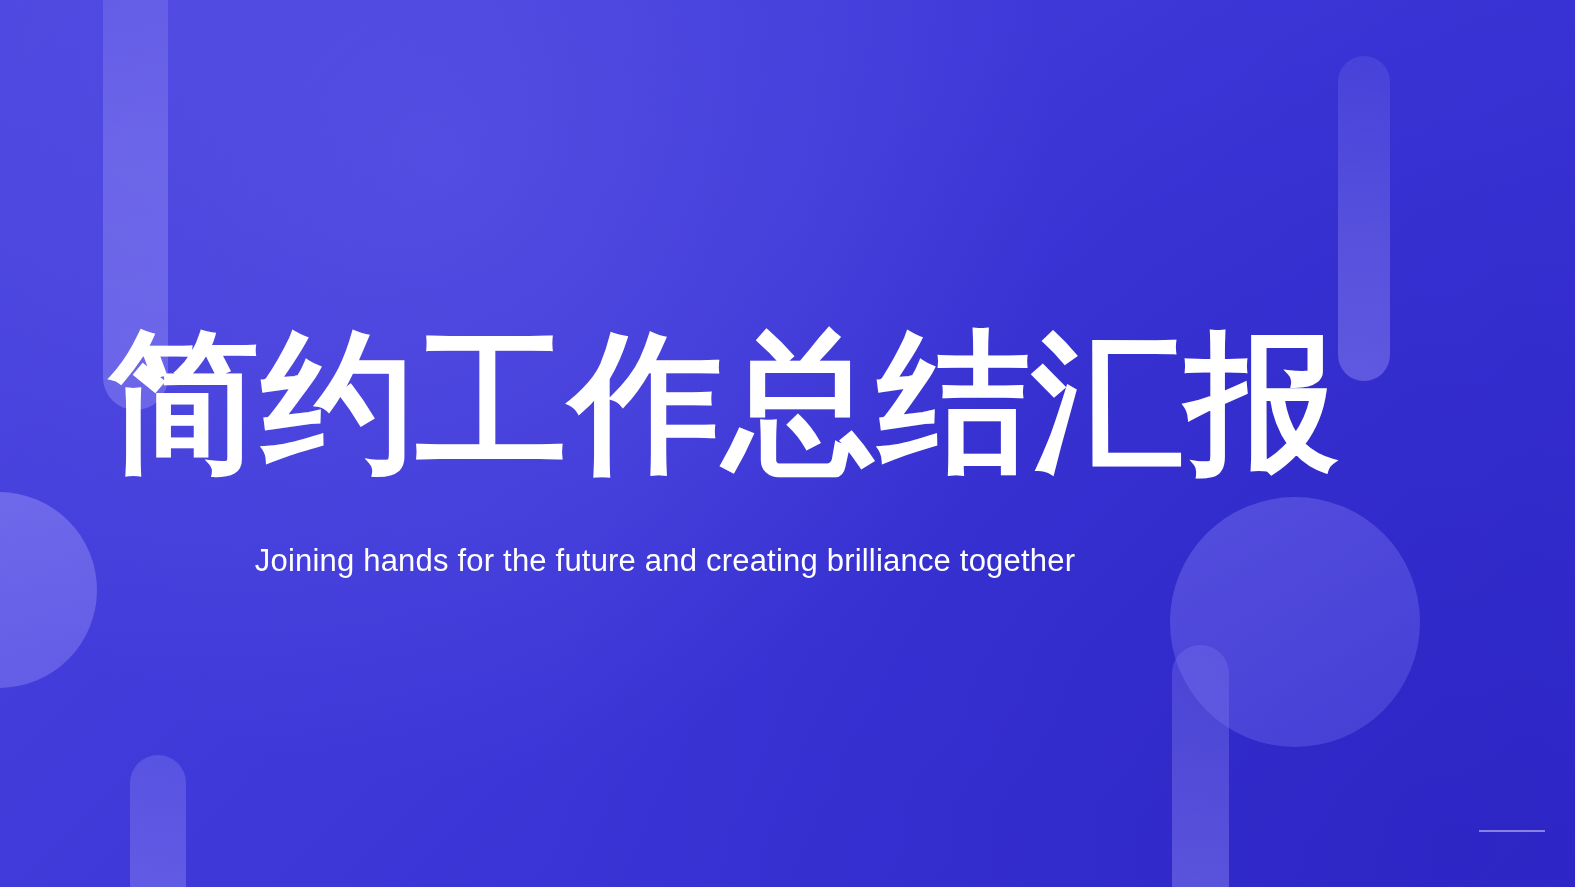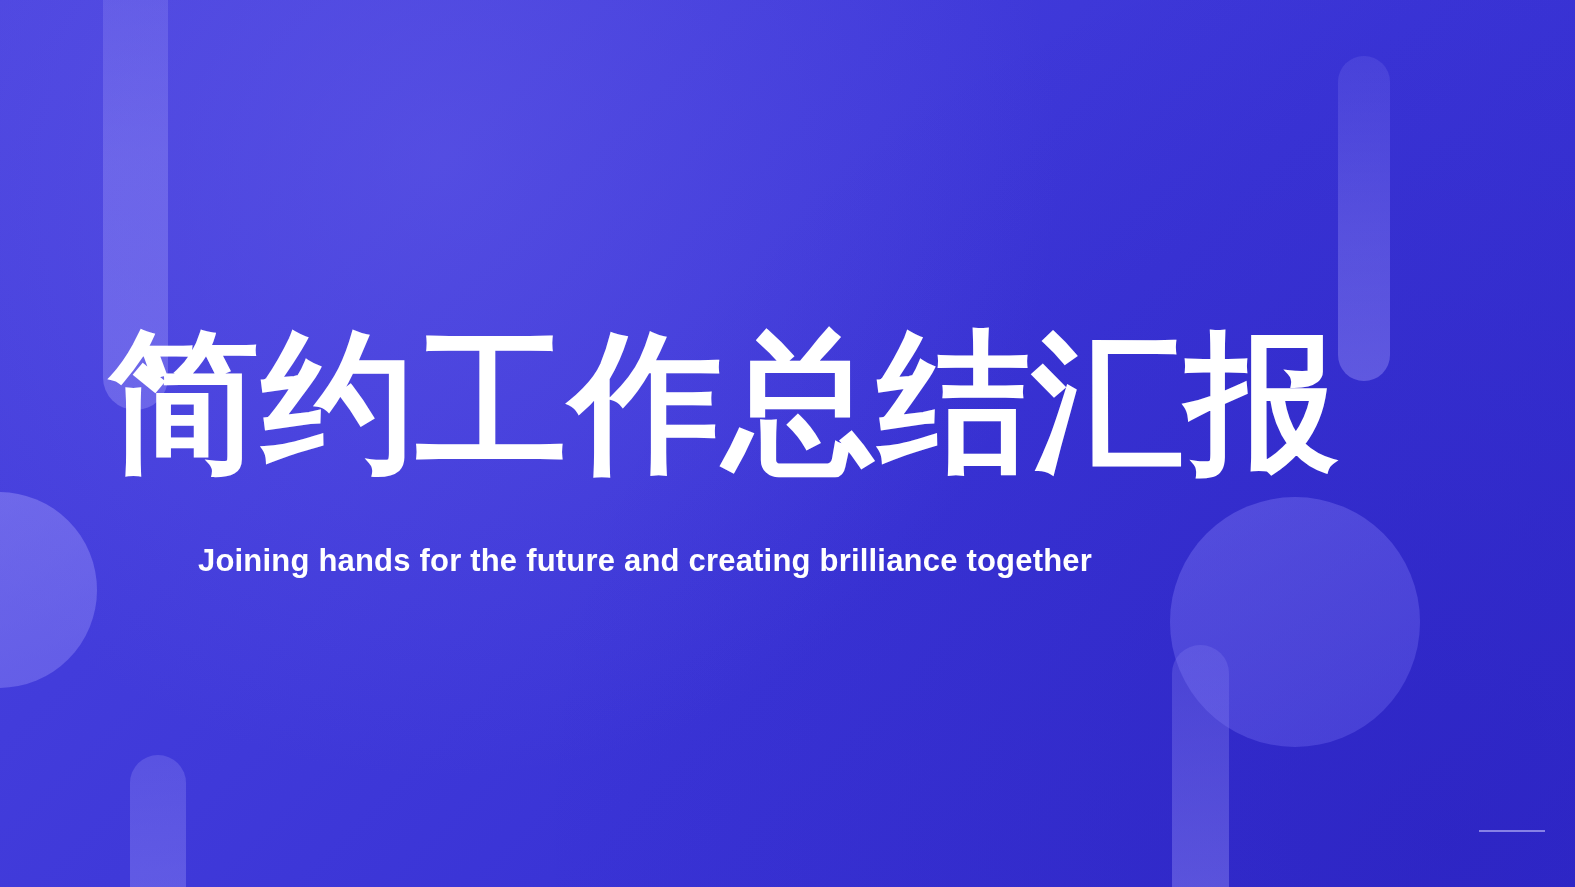--- a/index.html
+++ b/index.html
@@ -124,24 +124,25 @@
     font-family: "Liberation Sans", "DejaVu Sans", sans-serif;
     margin-left: 48px;
   }
   .subtitle-en {
     position: absolute;
     left: 0;
     top: 543px;
     width: 1290px;
     text-align: center;
     font-size: 31px;
-    font-weight: 700;
+    font-weight: 400;
     color: #ffffff;
     letter-spacing: 0.2px;
     white-space: nowrap;
+    padding-left: 20px;
   }
   .presenter {
     position: absolute;
     left: 0;
     top: 648px;
     width: 1310px;
     text-align: center;
     font-size: 34px;
     font-weight: 400;
     color: #ffffff;

